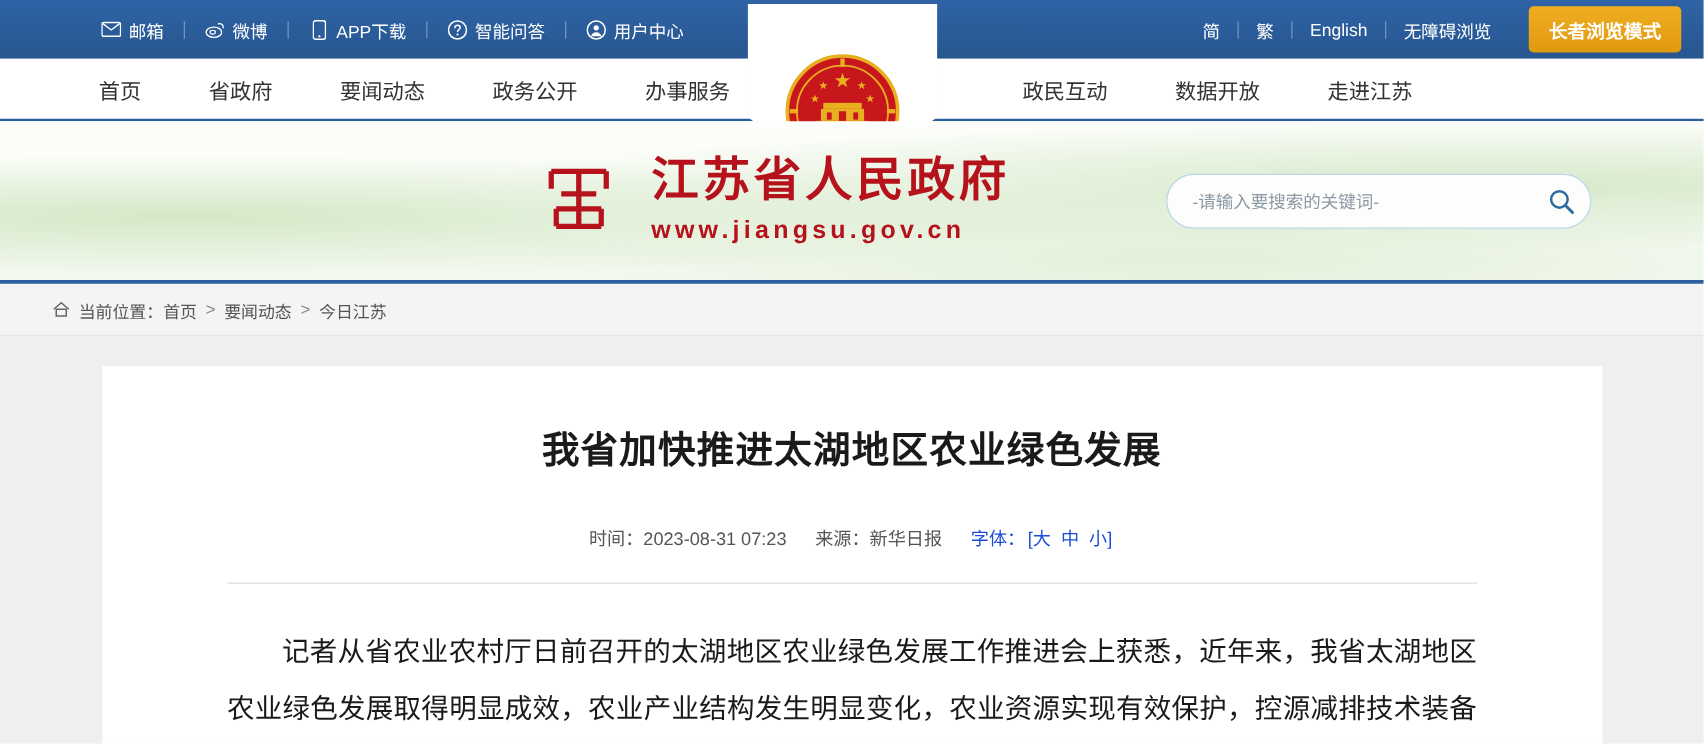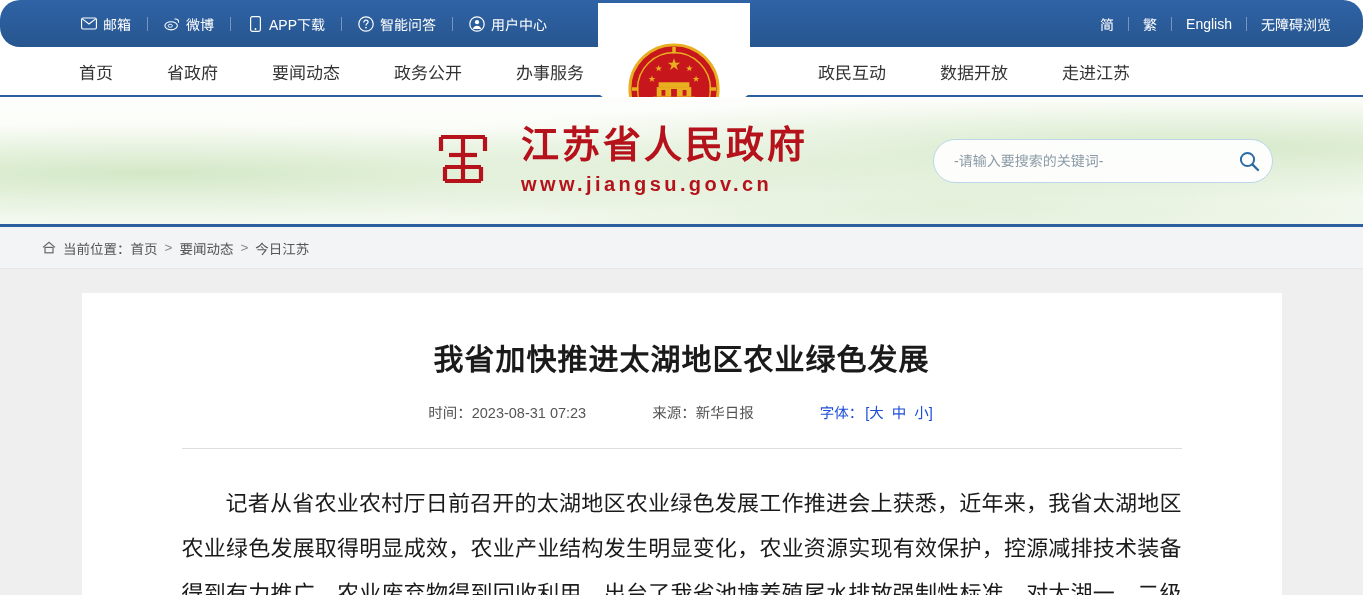--- a/index.html
+++ b/index.html
@@ -16,21 +16,20 @@
   
   .topbar {
     height: 47px;
     background: #2b5fa0;
     background: linear-gradient(180deg, #2f63a6 0%, #27568f 100%);
     display: flex;
     align-items: center;
     padding: 0 20px;
     color: #ffffff;
     position: relative;
-    border-radius: 20px;
   }
   .topbar-left {
     display: flex;
     align-items: center;
     gap: 0px;
     margin-left: 45px;
   }
   .tb-item {
     display: flex;
     align-items: center;
@@ -230,25 +229,25 @@
   }
   .art-title {
     text-align: center;
     font-size: 30px;
     color: #1a1a1a;
     font-weight: bold;
     letter-spacing: 1px;
     font-family: "Liberation Sans", "DejaVu Sans", sans-serif;
   }
   .art-meta {
-    margin-top: 22px;
+    margin-top: 40px;
     display: flex;
     justify-content: center;
     align-items: flex-start;
-    gap: 66px;
+    gap: 23px;
     font-size: 14.5px;
     color: #555555;
   }
   .font-size-opts { color: #1d4ed8; }
   .fs-link { cursor: pointer; padding: 0 2px; }
   .art-rule {
     width: 1000px;
     height: 1px;
     background: #dddddd;
     margin: 26px auto 0;
@@ -329,20 +328,21 @@
   </div>
 
   <div class="topbar-right">
     <div class="tb-lang">简</div>
     <div class="tb-sep"></div>
     <div class="tb-lang">繁</div>
     <div class="tb-sep"></div>
     <div class="tb-lang">English</div>
     <div class="tb-sep"></div>
     <div class="tb-lang">无障碍浏览</div>
+    <div class="elder-btn">长者浏览模式</div>
   </div>
 </div>
 
 <div class="navbar">
   <div class="nav-left">
     <div class="nav-item">首页</div>
     <div class="nav-item">省政府</div>
     <div class="nav-item">要闻动态</div>
     <div class="nav-item">政务公开</div>
     <div class="nav-item">办事服务</div>

